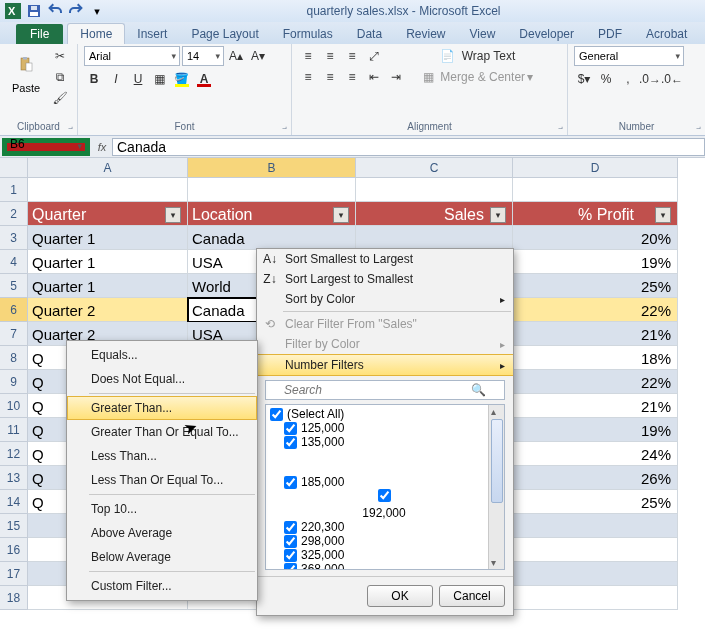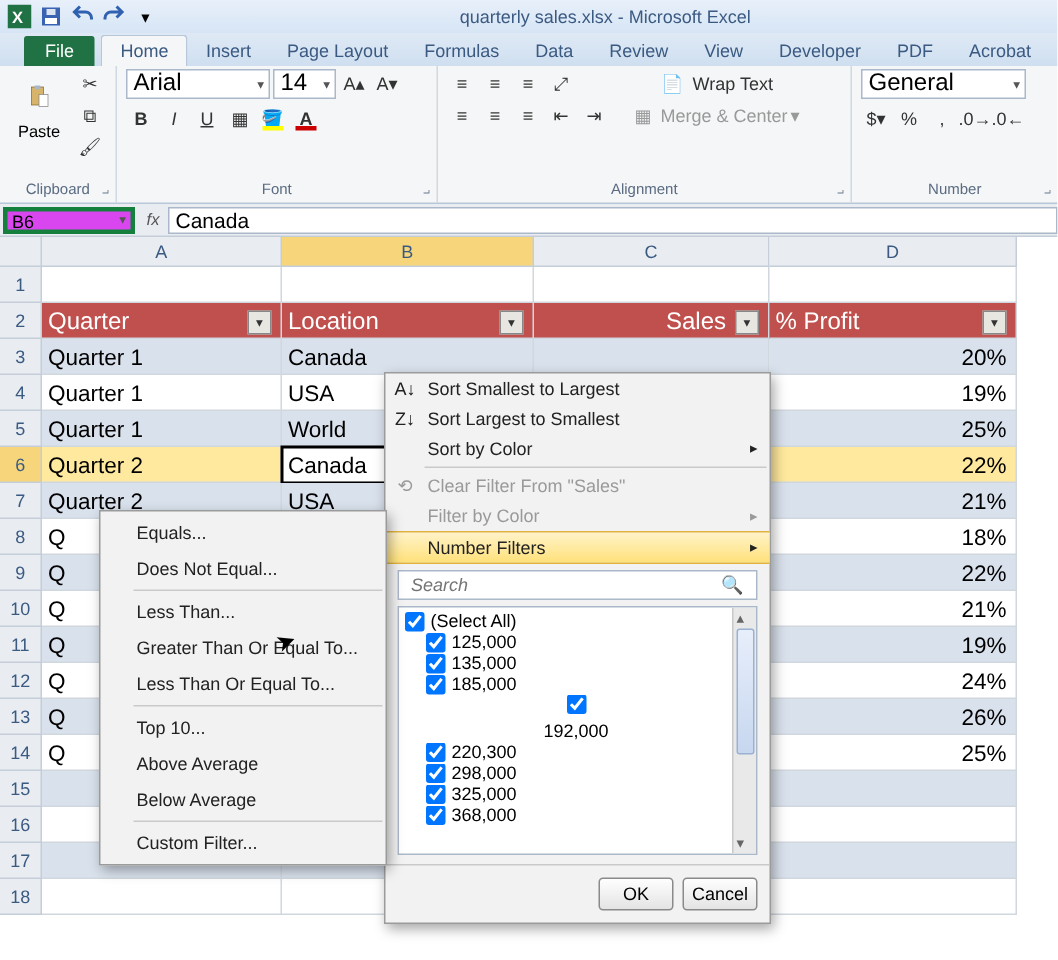--- a/index.html
+++ b/index.html
@@ -22,27 +22,27 @@
 .ribbon { height: 92px; background: #f5f6f7; border-bottom: 1px solid #b8c6d9; display: flex; }
 .rgroup { border-right: 1px solid #d0d8e2; padding: 2px 6px; display: flex; flex-direction: column; justify-content: space-between; }
 .rgroup-body { display: flex; gap: 4px; align-items: flex-start; flex: 1; }
 .rgroup-label { text-align: center; font-size: 10px; color: #5a6b82; padding: 1px 0; position: relative;}
 .rgroup-label::after { content: "⌐"; position: absolute; right: -2px; bottom: 0; font-size: 8px; transform: rotate(180deg); color: #6a7b92;}
 .bigbtn { display: flex; flex-direction: column; align-items: center; gap: 2px; padding: 2px 4px; }
 .bigbtn .ico { width: 32px; height: 32px; display:flex; align-items:center; justify-content:center;}
 .bigbtn span { font-size: 11px; }
 .stack { display: flex; flex-direction: column; gap: 1px; }
 .row { display: flex; gap: 2px; align-items: center; }
-.combo { background: #fff; border: 1px solid #abb8c9; height: 20px; padding: 0 14px 0 4px; font-size: 16px; display:flex; align-items:center; position:relative; }
+.combo { background: #fff; border: 1px solid #abb8c9; height: 20px; padding: 0 14px 0 4px; font-size: 11px; display:flex; align-items:center; position:relative; }
 .combo::after { content: "▾"; position:absolute; right: 3px; font-size: 9px; color:#555;}
 .sbtn { width: 20px; height: 20px; border: 1px solid transparent; display:flex; align-items:center; justify-content:center; font-size: 12px; color:#333;}
 
 
 .namebox-row { height: 22px; display: flex; align-items: center; border-bottom: 1px solid #c5cdd8; background:#e9edf2;}
-.namebox { width: 88px; background: #d946ef; border: 3px solid #15803d; height: 18px; margin:0 2px; display:flex; align-items:flex-start; justify-content:space-between; padding:0 3px; font-size:12px; }
+.namebox { width: 88px; background: #b91c1c; border: 5px solid #15803d; height: 18px; margin:0 2px; display:flex; align-items:flex-end; justify-content:space-between; padding:0 3px; font-size:12px; }
 .namebox::after { content:"▾"; font-size:9px; color:#555;}
 .fx { width: 20px; font-style: italic; text-align:center; color:#555; }
 .formula-input { flex:1; background:#fff; border:1px solid #abb8c9; height:18px; padding:0 4px; font-size:14px; }
 
 
 .sheet { position: relative; }
 .colheads { display: flex; height: 20px; }
 .rowhead-corner { width: 28px; background: #e9edf2; border-right: 1px solid #c5cdd8; border-bottom:1px solid #c5cdd8;}
 .colhead { background: #e9edf2; border-right: 1px solid #c5cdd8; border-bottom: 1px solid #c5cdd8; display:flex; align-items:center; justify-content:center; font-size:12px; color:#3b5a82; }
 .colA { width: 160px; } .colB { width: 168px; } .colC { width: 157px; } .colD { width: 165px; }
@@ -59,33 +59,33 @@
 .rowsel { background: #ffe99e; }
 
 
 .filtermenu { position:absolute; left: 256px; top: 248px; width: 258px; background: #f2f2f2; border:1px solid #9b9b9b; box-shadow: 2px 3px 8px rgba(0,0,0,.35); font-size:12px; }
 .fm-item { display:flex; align-items:center; gap:6px; padding:3px 8px 3px 28px; position:relative; color:#222;}
 .fm-item.dis { color:#9a9a9a; }
 .fm-item .mico { position:absolute; left:5px; width:16px; height:16px; display:flex; align-items:center; justify-content:center;}
 .fm-sep { height:1px; background:#c9c9c9; margin: 2px 2px 2px 26px; }
 .fm-item .arrow { margin-left:auto; font-size:10px;}
 .fm-item.hl { background: linear-gradient(#fff3c9,#ffe17a); border-top:1px solid #e2b33a; border-bottom:1px solid #e2b33a; }
-.fm-search { margin:4px 8px; display:flex; align-items:center; background:#fff; border:1px solid #abb8c9; height:20px; padding:0 8px;}
+.fm-search { margin:4px 8px; display:flex; align-items:center; background:#fff; border:1px solid #abb8c9; height:20px; padding:0 18px;}
 .fm-search input { flex:1; border:none; outline:none; font-size:12px; font-style:italic; color:#888;}
 .fm-search .mag { color:#3a74b8;}
 .fm-list { margin:0 8px; background:#fff; border:1px solid #abb8c9; height:166px; overflow:hidden; display:flex;}
 .fm-list-inner { flex:1; padding:2px; }
 .fm-li { display:flex; align-items:center; gap:4px; padding:0 2px; font-size:12px; }
 .fm-li input { width:13px; height:13px; }
 .fm-scroll { width:16px; background:#e9e9e9; border-left:1px solid #c9c9c9; position:relative;}
 .fm-scroll::before { content:"▴"; position:absolute; top:1px; left:2px; font-size:10px; color:#666;}
 .fm-scroll::after { content:"▾"; position:absolute; bottom:1px; left:2px; font-size:10px; color:#666;}
 .fm-thumb { position:absolute; top:14px; left:2px; width:12px; height:84px; background:linear-gradient(#e7eefb,#c7d7ef); border:1px solid #9ab2d2; border-radius:2px;}
 .fm-btns { display:flex; justify-content:flex-end; gap:6px; padding:8px; border-top:1px solid #c9c9c9; margin-top:6px;}
-.fm-btns button { width:50px; height:22px; background:linear-gradient(#fefefe,#e4e4e4); border:1px solid #8a8a8a; border-radius:3px; font-size:12px;}
+.fm-btns button { width:66px; height:22px; background:linear-gradient(#fefefe,#e4e4e4); border:1px solid #8a8a8a; border-radius:3px; font-size:12px;}
 
 
 .submenu { position:absolute; left:66px; top:340px; width:192px; background:#f2f2f2; border:1px solid #9b9b9b; box-shadow:2px 3px 8px rgba(0,0,0,.35); padding:2px 0; font-size:12px;}
 .sm-item { padding:5px 8px 5px 24px; color:#222;}
 .sm-item:hover, .sm-item.hl { background:linear-gradient(#fff3c9,#ffe17a); border:1px solid #e2b33a; padding:4px 7px 4px 23px;}
 .sm-sep { height:1px; background:#c9c9c9; margin:2px 2px 2px 22px;}
 .cursor { position:absolute; left:184px; top:418px; font-size:16px; transform: rotate(-20deg); pointer-events:none; }
 </style>
 </head>
 <body>
@@ -256,21 +256,21 @@
           <span class="dd">▾</span>
         </div>
         <div class="cell colB hdr">
           <span>Location</span>
           <span class="dd">▾</span>
         </div>
         <div class="cell colC hdr" style="justify-content: flex-end; gap: 6px;">
           <span>Sales</span>
           <span class="dd">▾</span>
         </div>
-        <div class="cell colD hdr" style="justify-content: space-between; gap: 21px;">
+        <div class="cell colD hdr" style="justify-content: flex-end; gap: 21px;">
           <span>% Profit</span>
           <span class="dd">▾</span>
         </div>
       </div>
       <div class="gridrow">
         <div class="rowhead">3</div>
         <div class="cell colA band">Quarter 1</div>
         <div class="cell colB band">Canada</div>
         <div class="cell colC band"></div>
         <div class="cell colD band num">20%</div>
@@ -420,21 +420,21 @@
           <span>(Select All)</span>
         </div>
         <div class="fm-li" style="padding-left: 16px;">
           <input type="checkbox" checked="" style="">
           <span>125,000</span>
         </div>
         <div class="fm-li" style="padding-left: 16px;">
           <input type="checkbox" checked="" style="">
           <span>135,000</span>
         </div>
-        <div class="fm-li" style="padding-left: 16px;">
+        <div class="fm-li" style="padding-left: 16px; margin-top: 26px;">
           <input type="checkbox" checked="" style="">
           <span>185,000</span>
         </div>
         <div class="fm-li" style="padding-left: 16px; flex-direction: column;">
           <input type="checkbox" checked="" style="">
           <span>192,000</span>
         </div>
         <div class="fm-li" style="padding-left: 16px;">
           <input type="checkbox" checked="" style="">
           <span>220,300</span>
@@ -459,22 +459,23 @@
   <div class="fm-btns">
     <button>OK</button>
     <button>Cancel</button>
   </div>
 </div>
 
 <div class="submenu">
   <div class="sm-item">Equals...</div>
   <div class="sm-item">Does Not Equal...</div>
   <div class="sm-sep"></div>
+  <div class="sm-item hl">Greater Than...</div>
+  <div class="sm-item">Greater Than Or Equal To...</div>
   <div class="sm-item">Less Than...</div>
-  <div class="sm-item">Greater Than Or Equal To...</div>
   <div class="sm-item">Less Than Or Equal To...</div>
   <div class="sm-sep"></div>
   <div class="sm-item">Top 10...</div>
   <div class="sm-item">Above Average</div>
   <div class="sm-item">Below Average</div>
   <div class="sm-sep"></div>
   <div class="sm-item">Custom Filter...</div>
 </div>
 <div class="cursor">➤</div>
 

